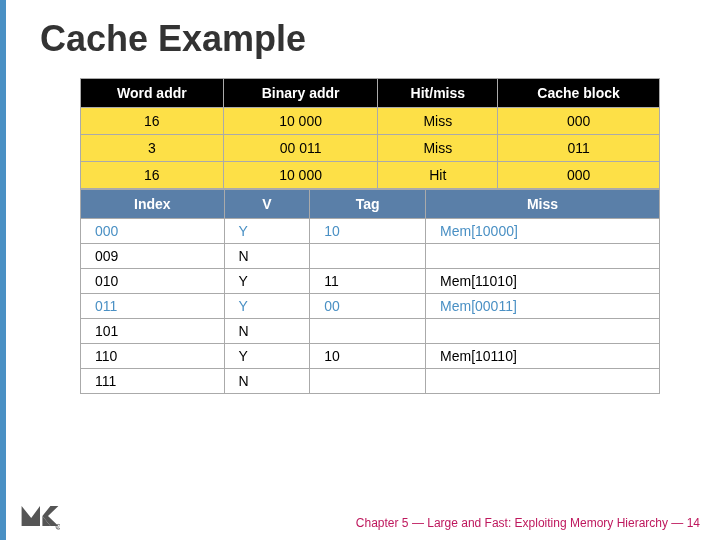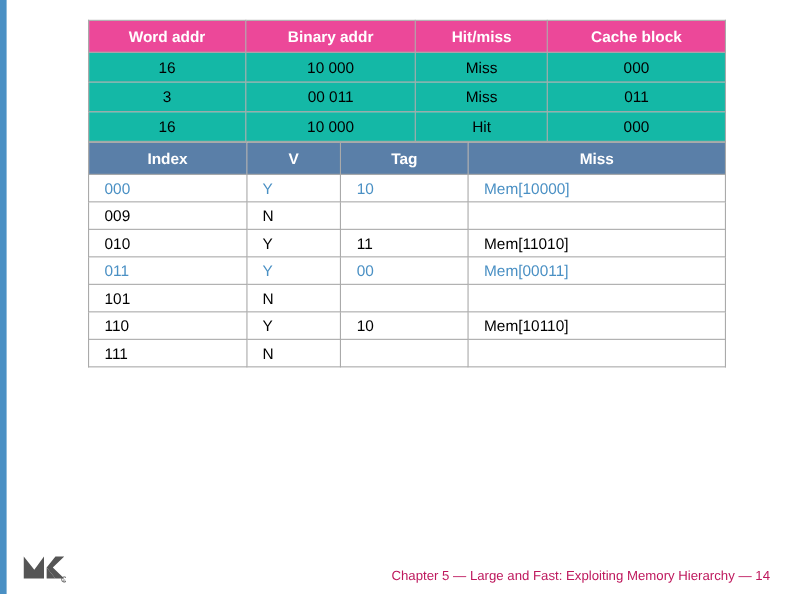--- a/index.html
+++ b/index.html
@@ -35,30 +35,30 @@
     }
 
     
     .top-table {
       border-collapse: collapse;
       width: 580px;
       margin-left: 40px;
       margin-bottom: 0;
     }
     .top-table th {
-      background: #ec4899;
+      background: #000000;
       color: #ffffff;
       font-weight: bold;
       font-size: 14px;
       padding: 6px 12px;
       border: 1px solid #aaaaaa;
       text-align: center;
     }
     .top-table td {
-      background: #14b8a6;
+      background: #fde047;
       font-size: 14px;
       padding: 5px 12px;
       border: 1px solid #aaaaaa;
       text-align: center;
     }
 
     
     .bottom-table {
       border-collapse: collapse;
       width: 580px;
@@ -106,20 +106,21 @@
       width: 40px;
       height: 28px;
     }
   </style>
 </head>
 <body>
 
 <div class="accent-bar"></div>
 
 <div class="content">
+  <h1>Cache Example</h1>
 
   <table class="top-table">
     <thead>
       <tr id="top-thead-row">
           <th>Word addr</th>
           <th>Binary addr</th>
           <th>Hit/miss</th>
           <th>Cache block</th>
         </tr>
     </thead>

